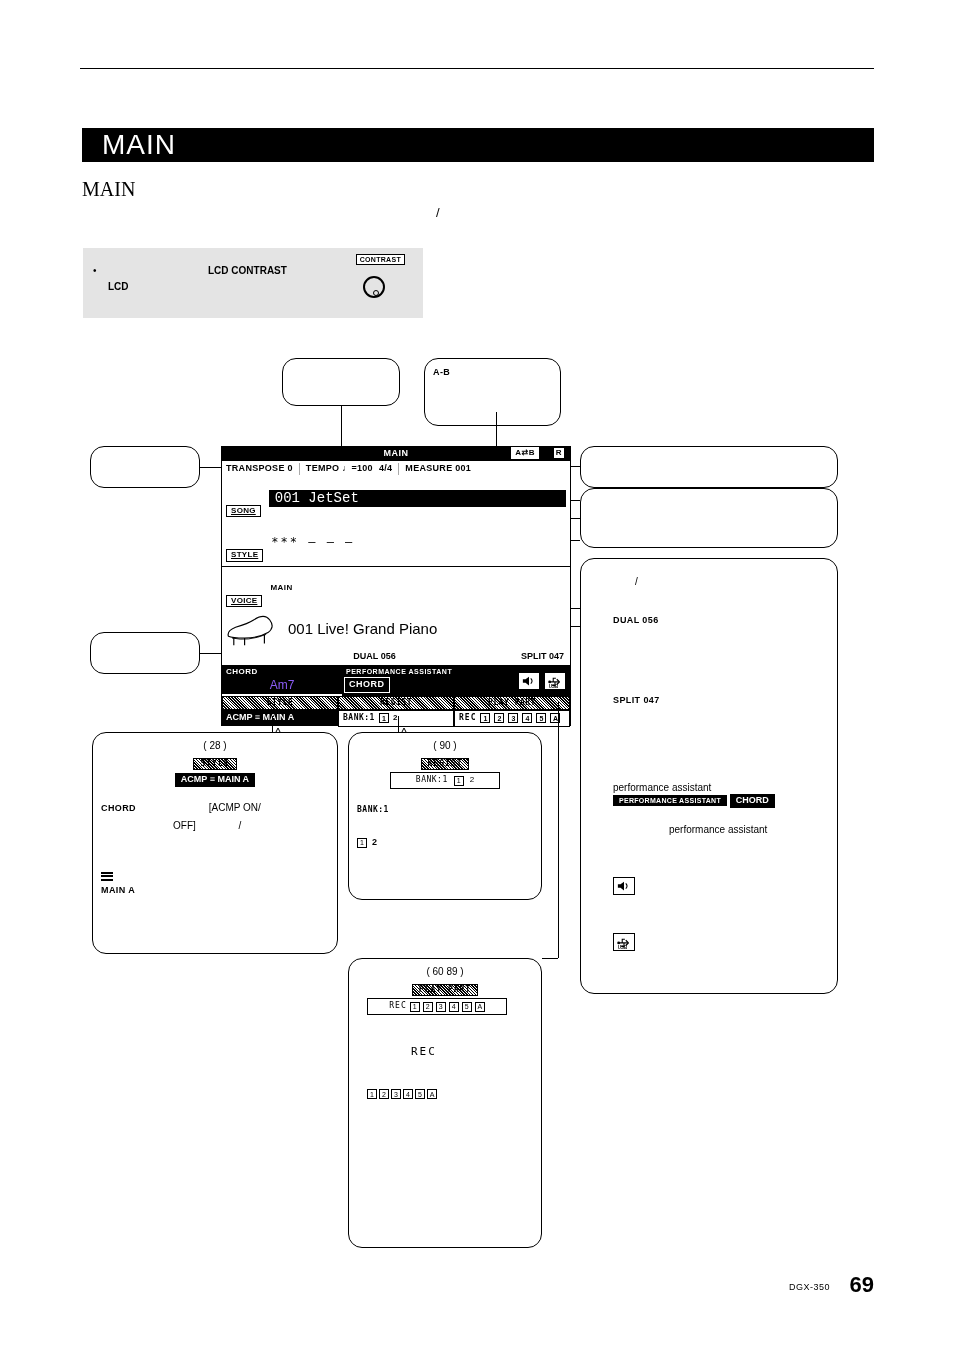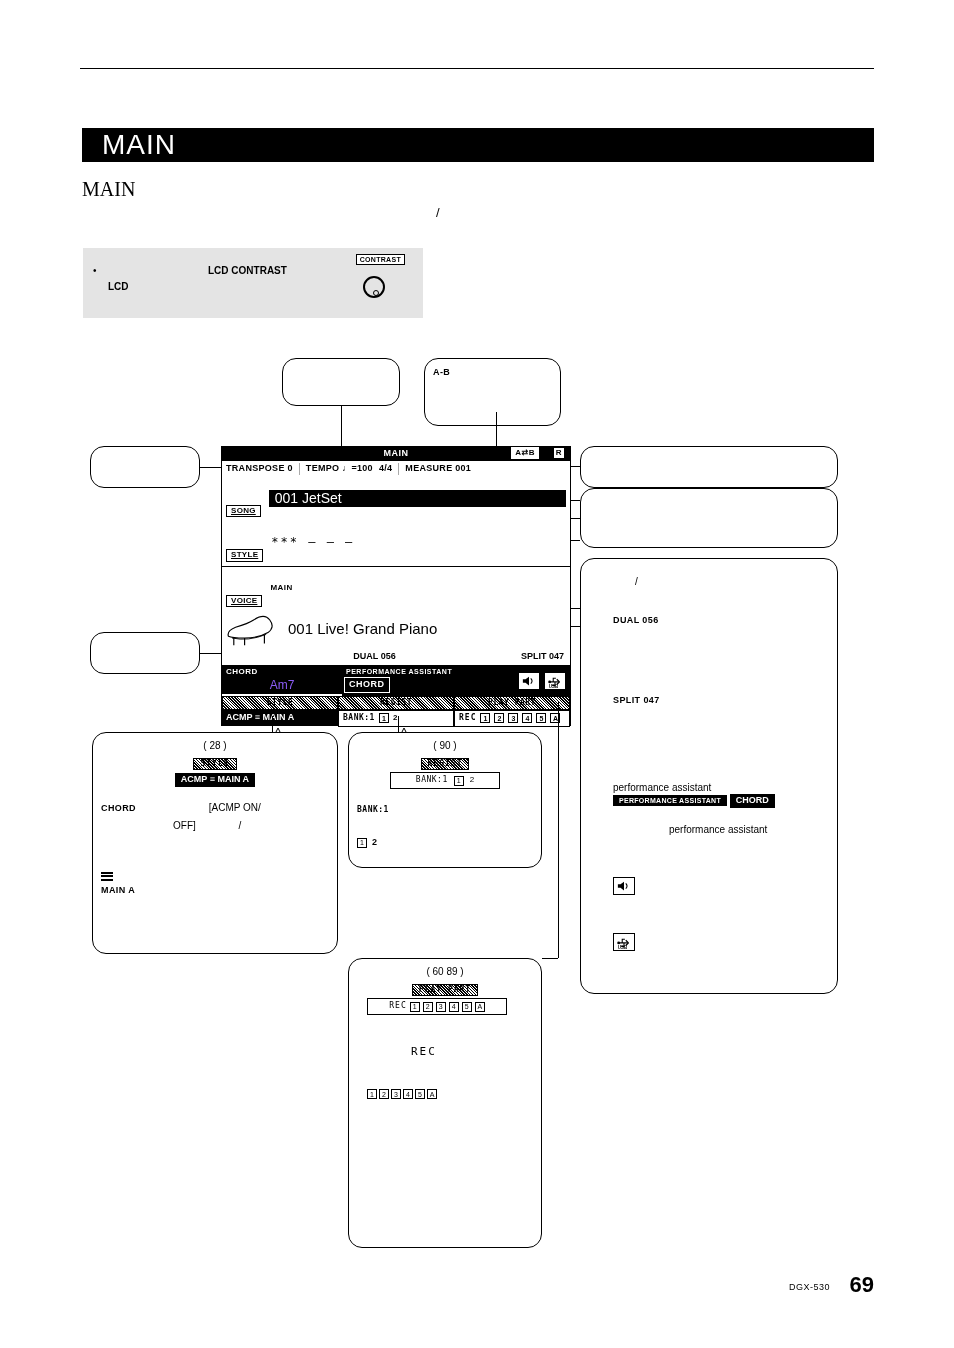--- a/index.html
+++ b/index.html
@@ -41,21 +41,21 @@
   .lcd-row { border-left:1px solid #000; border-right:1px solid #000; height:16px; display:flex; align-items:center; padding:0 4px; font-size:9px; font-weight:bold; gap:6px; }
   .status-row { background:#fff; }
   .status-row span { letter-spacing:0.3px; }
   .divider-v { width:1px; height:12px; background:#aaa; }
 
   .row-block { border-left:1px solid #000; border-right:1px solid #000; display:flex; align-items:center;
     padding:2px 4px; gap:8px; }
   .tag-box { border:1px solid #000; font-size:8px; font-weight:bold; padding:0 4px; letter-spacing:0.3px; background:#fff; }
   .tag-box.under { text-decoration:underline;margin-top:26px; }
 
-  .song-name-bar { background:#000; color:#fff; font-family:Liberation Sans, sans-serif; font-size:14px; padding:0 6px; flex:1; height:17px; display:flex; align-items:center; }
+  .song-name-bar { background:#000; color:#fff; font-family:Liberation Mono, monospace; font-size:14px; padding:0 6px; flex:1; height:17px; display:flex; align-items:center; }
   .stars-row { font-family:monospace; font-size:12px; letter-spacing:2px; }
   .mdb-name { font-family:Arial,sans-serif; font-size:13px; }
   .voice-main { font-size:8px; font-weight:bold; letter-spacing:0.5px; }
 
   .piano-row { border-left:1px solid #000; border-right:1px solid #000; display:flex; align-items:center; padding:2px 0; gap:10px; }
   .piano-glyph { width:56px; height:36px; display:flex; align-items:center; justify-content:center; }
   .voice-name { font-size:15px; font-family:Arial,sans-serif; }
 
   .dualsplit-row { border-left:1px solid #000; border-right:1px solid #000; border-bottom:1px solid #000;
     display:flex; align-items:center; justify-content:space-between; padding:2px 6px; font-size:9px; font-weight:bold; }
@@ -335,21 +335,21 @@
             <span></span>
             <span></span>
             <span></span>
           </div>
       </div>
       <div class="frag-label" style="margin-top:4px;">MAIN A</div>
     </div>
   </div>
   <div class="lead-v" style="top:716px; left:272px; height:16px;"></div>
 
-  <div class="callout" style="top:732px; left:348px; width:194px; height:136px;">
+  <div class="callout" style="top:732px; left:348px; width:194px; height:168px;">
     <div class="callout-inner">
       <div style="text-align:center; font-size:10px;">(   90   )</div>
       <div style="text-align:center; margin-top:4px;">
         <span class="hatch-bar">REGIST</span>
       </div>
       <div style="display:flex; align-items:center; gap:6px; justify-content:center; margin-top:2px; border:1px solid #000; padding:2px 6px; width:110px; margin-left:auto; margin-right:auto;">
         <span class="tiny">BANK:1</span>
         <span class="mini-box">1</span>
         <span style="font-size:8px;">2</span>
       </div>
@@ -387,15 +387,15 @@
         <span class="mini-box">4</span>
         <span class="mini-box">5</span>
         <span class="mini-box">A</span>
       </div>
     </div>
   </div>
 
   <div class="lead-v" style="top:702px; left:558px; height:256px;"></div>
   <div class="lead" style="top:958px; left:542px; width:16px;"></div>
 
-  <div class="page-footer-model">DGX-530</div>
+  <div class="page-footer-model">DGX-350</div>
   <div class="page-footer-num">69</div>
 </div>
 
 </body></html>

